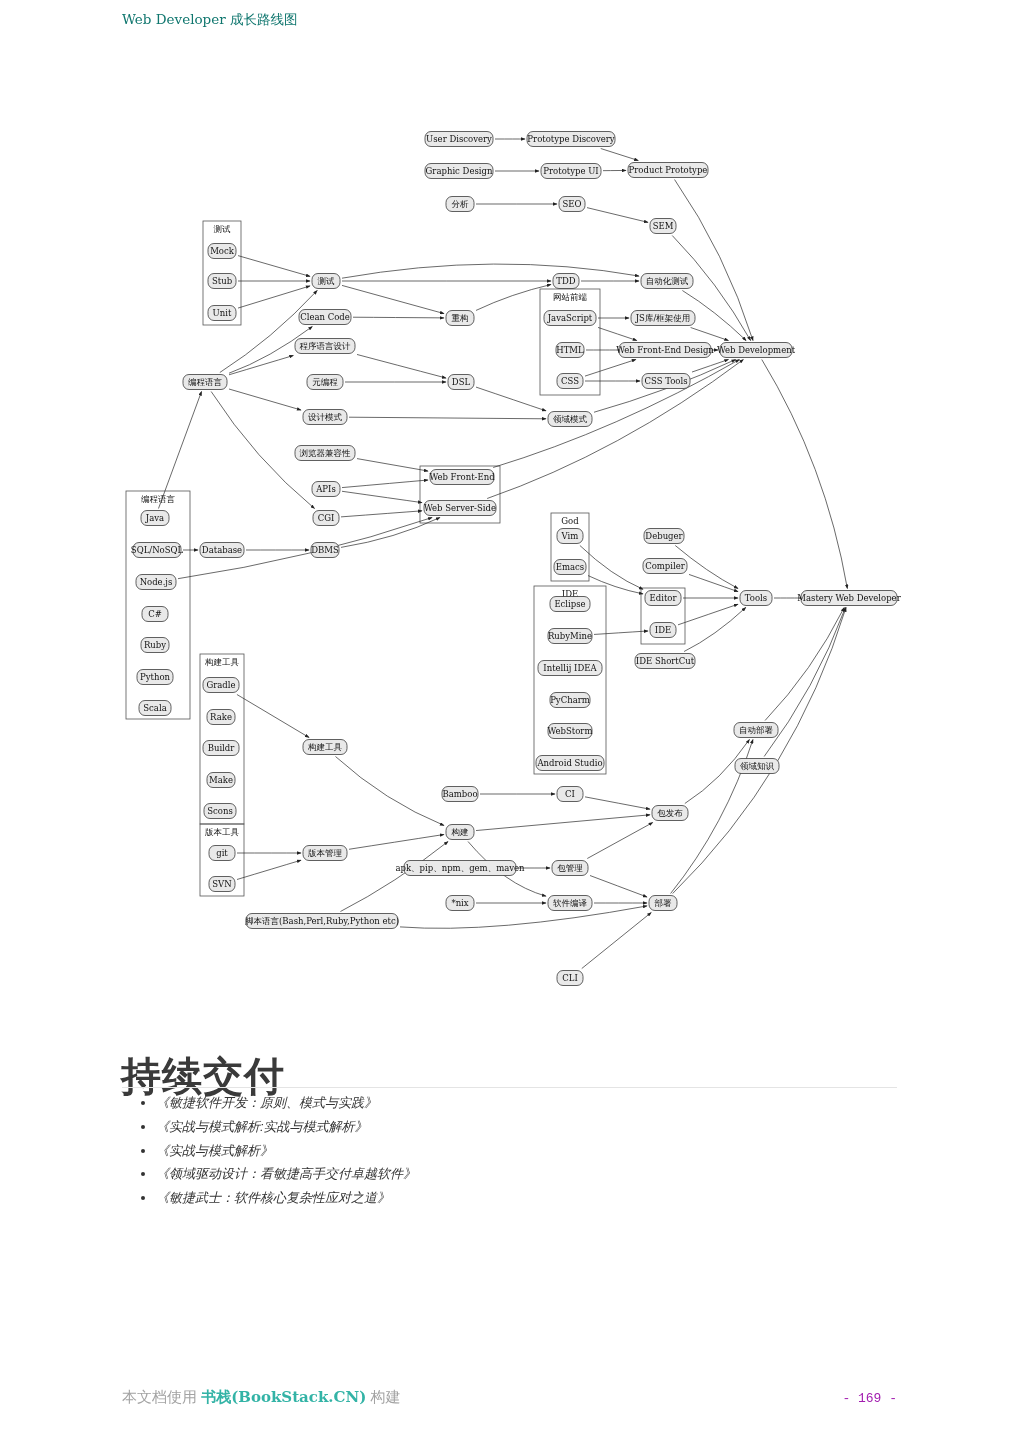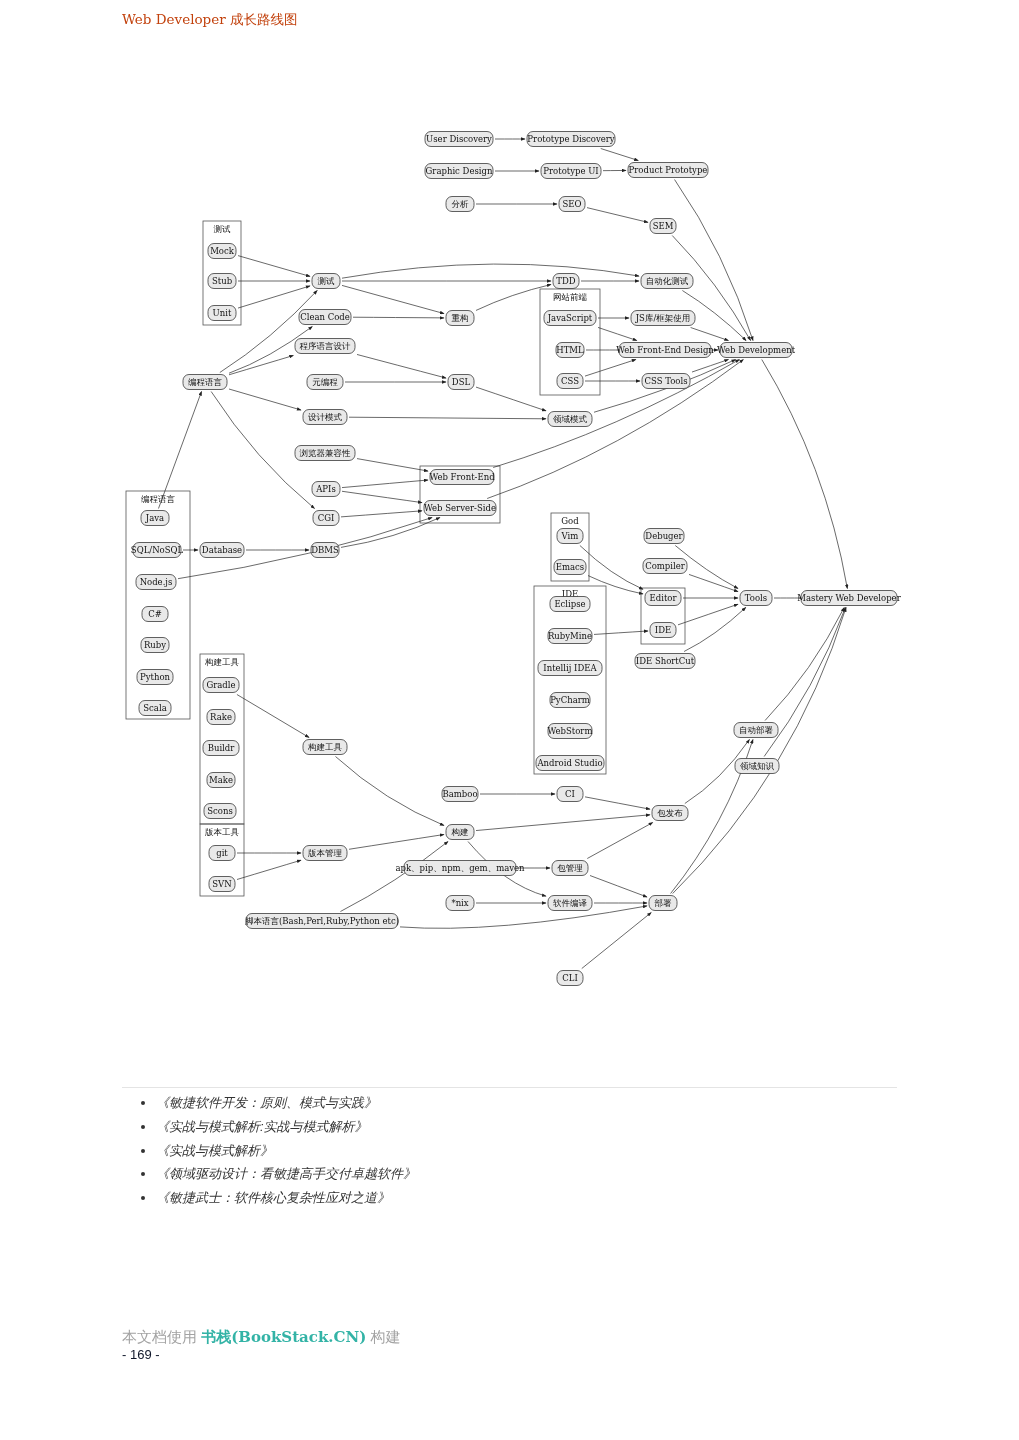--- a/index.html
+++ b/index.html
@@ -1,32 +1,32 @@
 <!DOCTYPE html>
 <html><head>
 <meta charset="utf-8">
 <style>
   html,body{margin:0;padding:0;background:#ffffff;}
   .page{position:relative;width:1019px;height:1440px;background:#ffffff;overflow:hidden;
         font-family:"Liberation Sans","DejaVu Sans",sans-serif;}
   .doc-header{position:absolute;left:122px;top:11px;font-family:"DejaVu Serif","Liberation Serif",serif;
-        font-size:13.5px;color:#c2410c;}
+        font-size:13.5px;color:#0f766e;}
   .diagram{position:absolute;left:0;top:0;}
   .section-title{position:absolute;left:121px;top:1022px;font-size:40px;font-weight:600;
         color:#3a3a3a;letter-spacing:1px;}
   .section-divider{position:absolute;left:122px;top:1087px;width:775px;height:0;
         border-top:1px solid #e4e4e4;}
   .book-list{position:absolute;left:136px;top:1096px;width:720px;margin:0;padding:0 0 0 20px;}
   .book-list li{font-size:13px;color:#333333;margin-bottom:10px;line-height:1.06;
         list-style-type:disc;font-style:italic;}
-  .doc-footer{position:absolute;left:122px;top:1328px;width:775px;display:flex;
-        justify-content:space-between;align-items:baseline;flex-direction:column;}
+  .doc-footer{position:absolute;left:122px;top:1388px;width:775px;display:flex;
+        justify-content:space-between;align-items:baseline;}
   .footer-left{font-size:15px;color:#a3a3a3;}
   .footer-brand{font-family:"DejaVu Serif","Liberation Serif",serif;font-weight:bold;}
-  .page-number{font-family:Liberation Sans, sans-serif;font-size:13px;color:#0f172a;text-align:right;}
+  .page-number{font-family:Liberation Mono, monospace;font-size:13px;color:#a21caf;text-align:right;}
   .diagram text{font-family:"DejaVu Serif","Liberation Serif",serif;fill:#111111;}
 </style>
 </head>
 <body>
 
 <div class="page">
   <div class="doc-header">Web Developer 成长路线图</div>
 
   <svg class="diagram" width="1019" height="1010" viewBox="0 0 1019 1010" xmlns="http://www.w3.org/2000/svg">
     <defs>
@@ -468,20 +468,21 @@
           <rect x="246" y="913.5" width="152" height="15" rx="6" ry="6" fill="#e9e9e9" stroke="#3a3a3a" stroke-width="0.8"></rect>
           <text x="322" y="921.5" text-anchor="middle" dominant-baseline="middle" font-size="8.5">脚本语言(Bash,Perl,Ruby,Python etc)</text>
         </g>
         <g>
           <rect x="557" y="970.5" width="26" height="15" rx="6" ry="6" fill="#e9e9e9" stroke="#3a3a3a" stroke-width="0.8"></rect>
           <text x="570" y="978.5" text-anchor="middle" dominant-baseline="middle" font-size="8.5">CLI</text>
         </g>
       </g>
   </svg>
 
+  <h1 class="section-title">持续交付</h1>
   <div class="section-divider"></div>
 
   <ul class="book-list">
       <li>《敏捷软件开发：原则、模式与实践》</li>
       <li>《实战与模式解析:实战与模式解析》</li>
       <li>《实战与模式解析》</li>
       <li>《领域驱动设计：看敏捷高手交付卓越软件》</li>
       <li>《敏捷武士：软件核心复杂性应对之道》</li>
     </ul>
 

